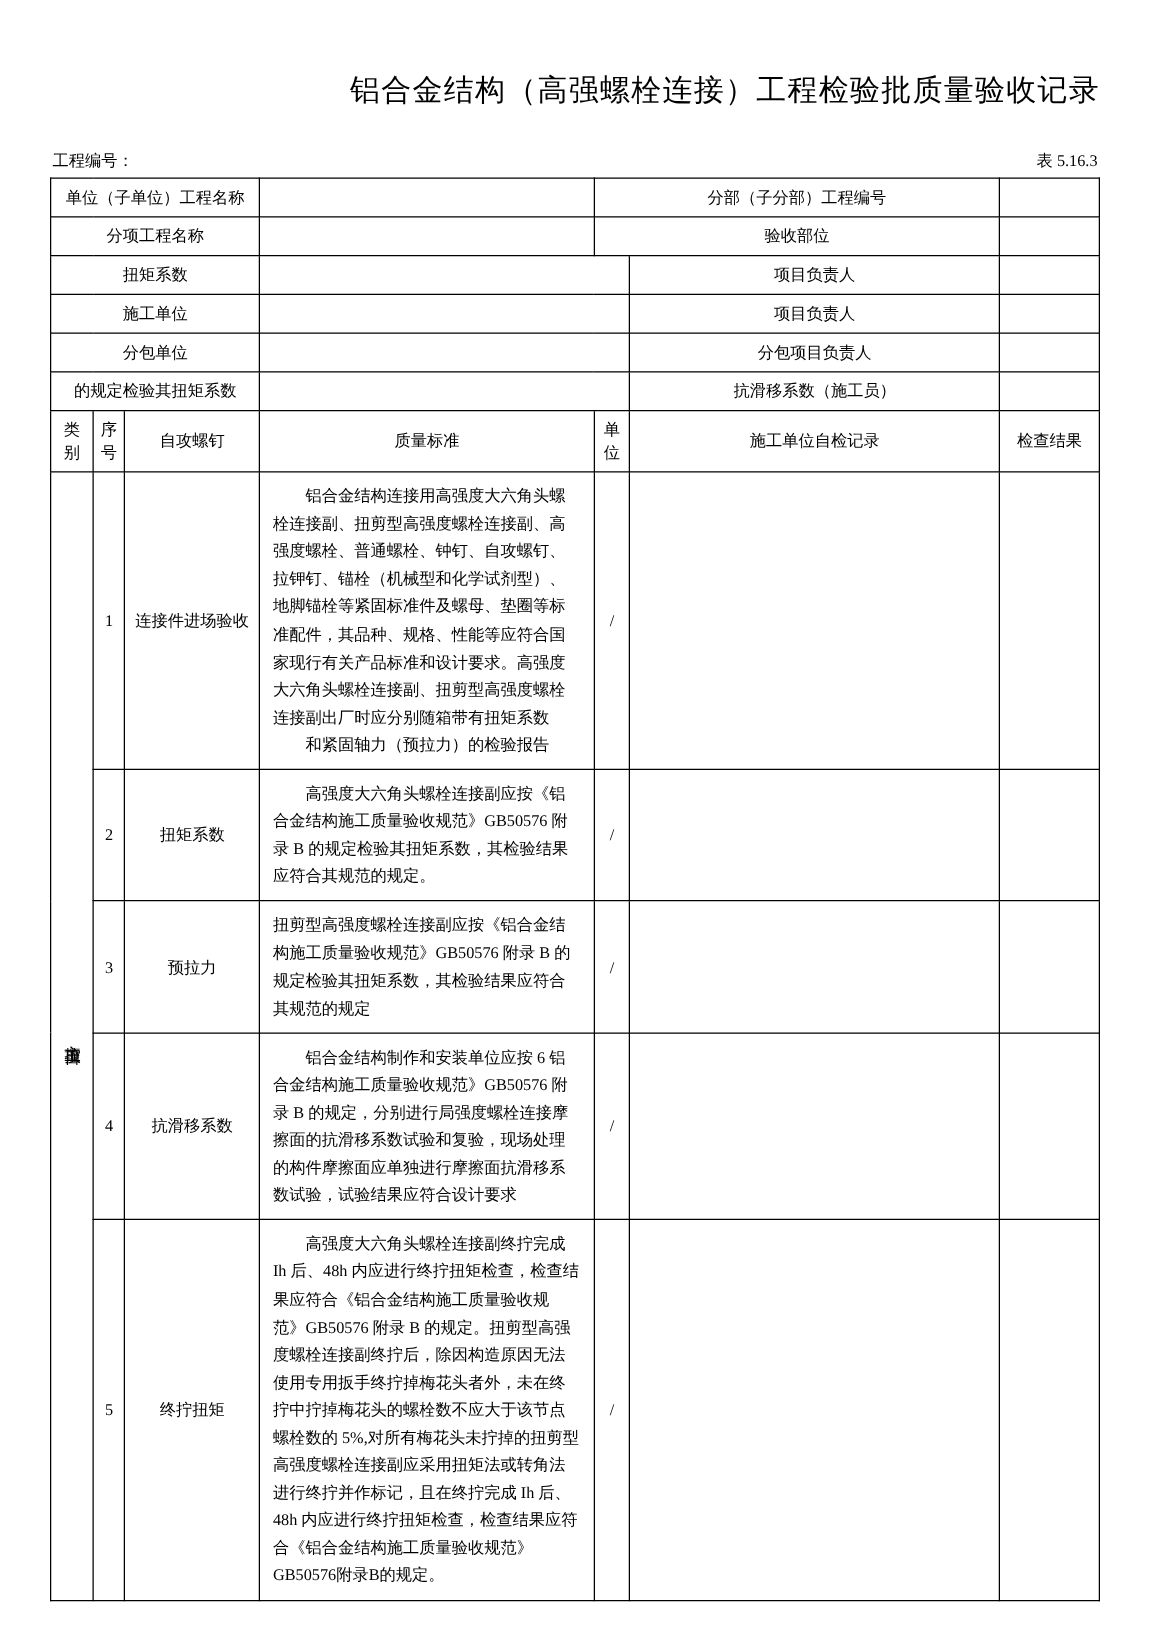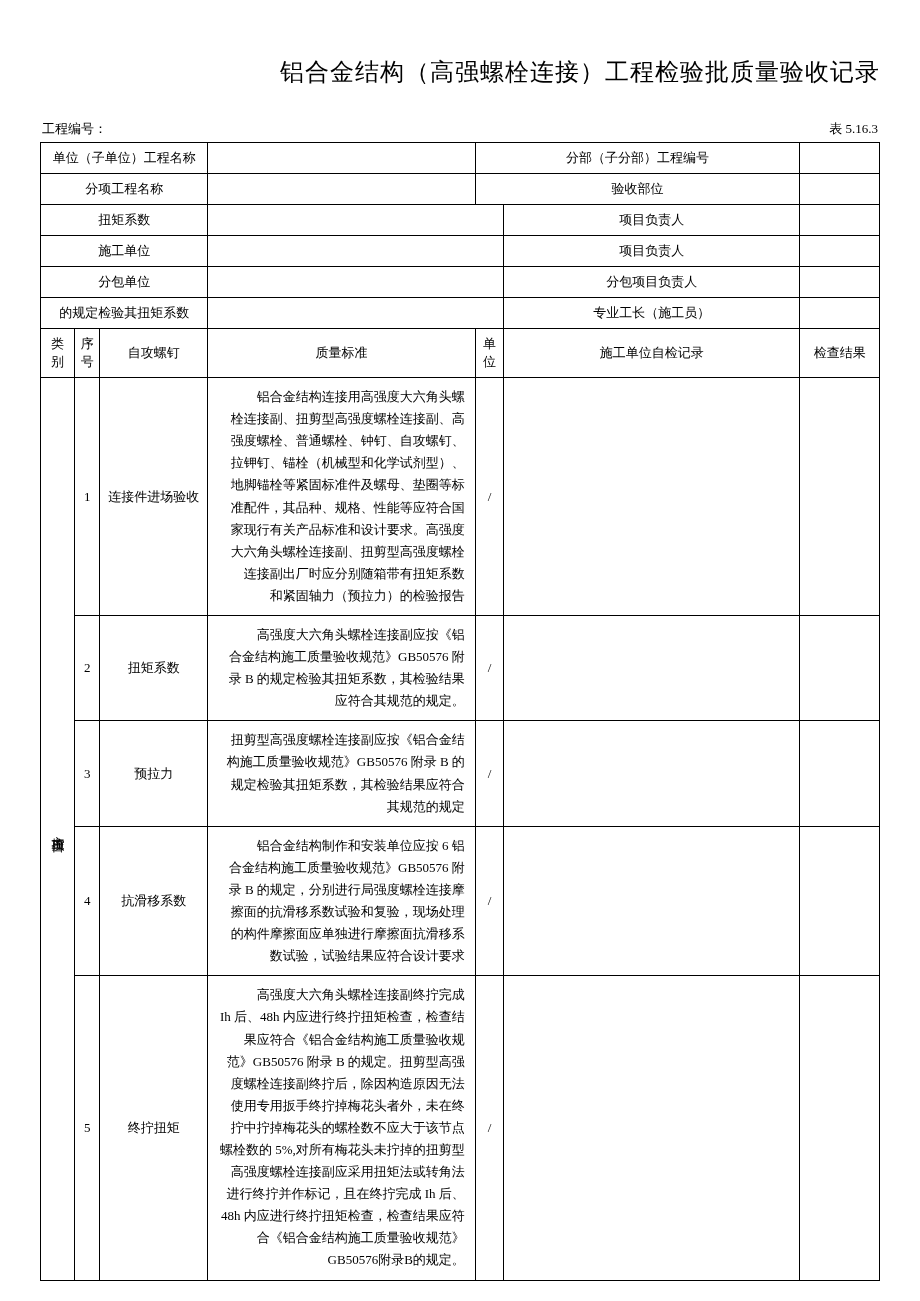--- a/index.html
+++ b/index.html
@@ -35,21 +35,21 @@
       vertical-align: middle;
       text-align: center;
       word-wrap: break-word;
     }
     .vertical-text {
       writing-mode: vertical-rl;
       text-orientation: upright;
       letter-spacing: 2px;
     }
     .quality-cell {
-      text-align: right;
+      text-align: left;
       padding: 8px 10px;
       line-height: 1.7;
     }
     .indent {
       text-indent: 2em;
     }
     .col-category { width: 30px; }
     .col-seq { width: 22px; }
     .col-item { width: 95px; }
     .col-quality { width: 235px; }
@@ -105,21 +105,21 @@
   </tr>
   <tr>
     <td colspan="3">分包单位</td>
     <td colspan="2"></td>
     <td>分包项目负责人</td>
     <td></td>
   </tr>
   <tr>
     <td colspan="3">的规定检验其扭矩系数</td>
     <td colspan="2"></td>
-    <td>专业工长（施工员）</td>
+    <td>抗滑移系数（施工员）</td>
     <td></td>
   </tr>
 
   <tr>
     <td>类别</td>
     <td>序号</td>
     <td>自攻螺钉</td>
     <td>质量标准</td>
     <td>单位</td>
     <td>施工单位自检记录</td>

